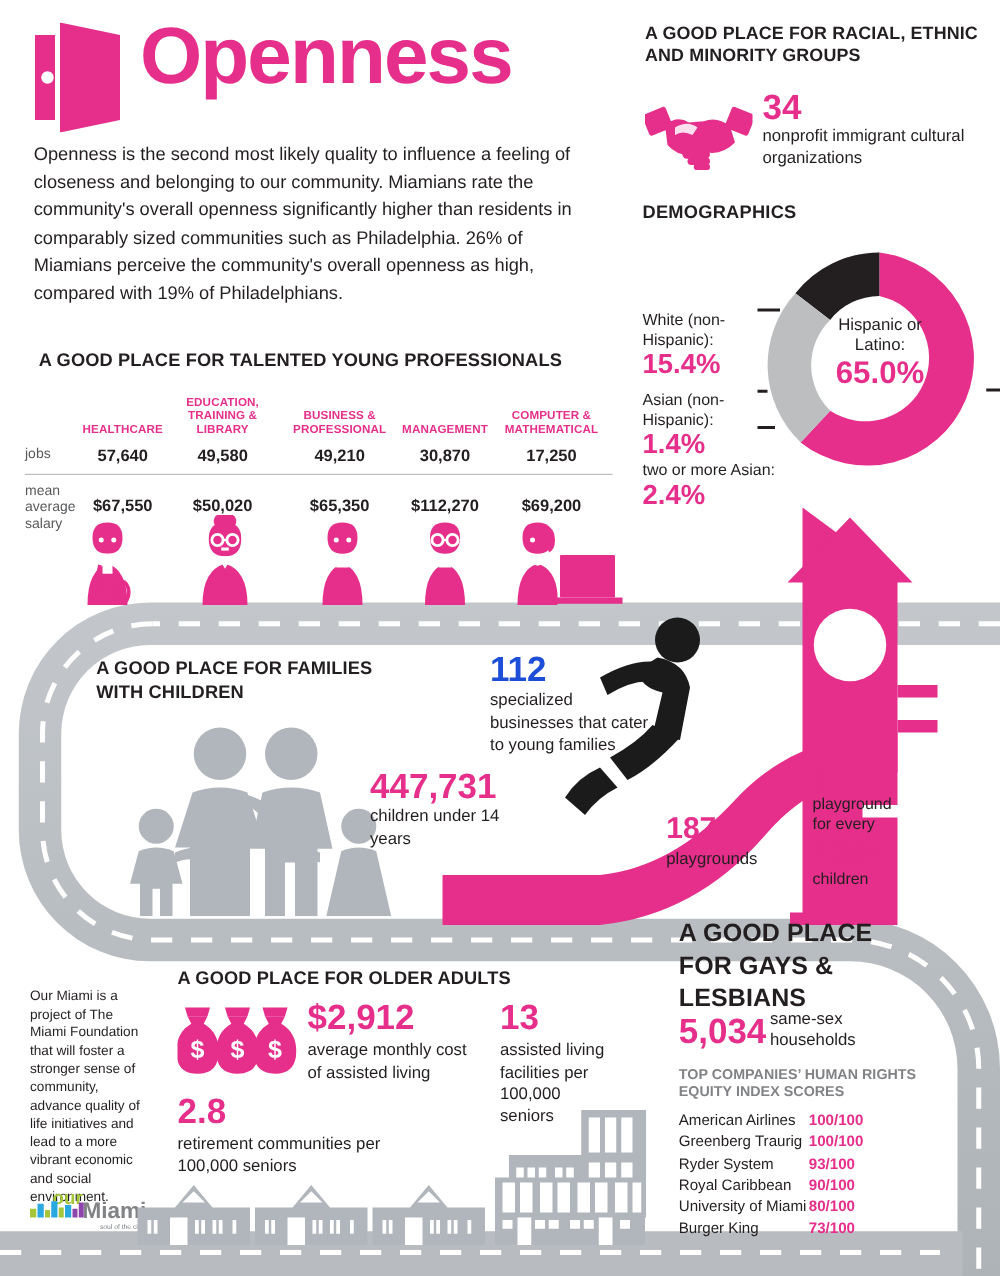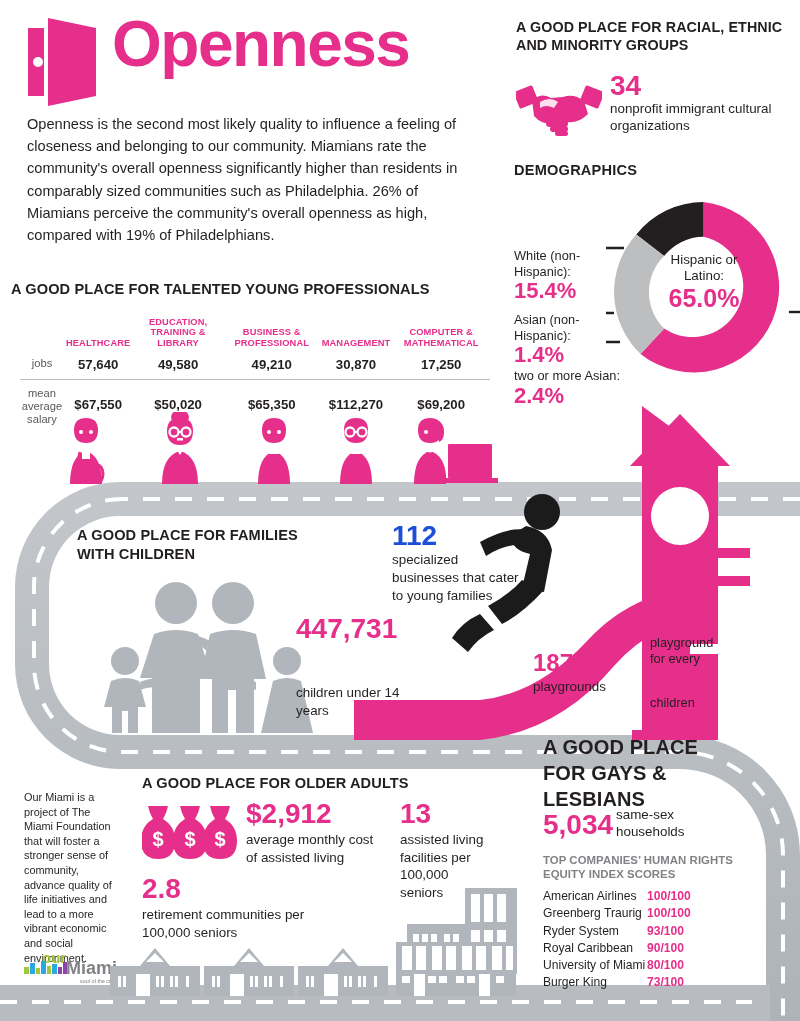--- a/index.html
+++ b/index.html
@@ -60,34 +60,34 @@
   #demo-black { left: 514px; top: 186px; width: 150px; }
   #demo-white { left: 514px; top: 248px; width: 100px; }
   #demo-asian { left: 514px; top: 312px; width: 100px; }
   #demo-two   { left: 514px; top: 368px; width: 160px; }
   #demo-hisp  { left: 650px; top: 252px; width: 108px; text-align: center; }
   #demo-hisp .demo-label { font-size: 13.4px; }
   #demo-hisp .demo-pct { font-size: 25px; }
 
   
   #jobs-heading {
-    left: 11px; top: 281px;
+    left: 31px; top: 281px;
     font-size: 14.6px; font-weight: bold; letter-spacing:.1px;
   }
   #jobs-table { left: 20px; top: 308px; width: 470px; }
   #jobs-table table { width: 470px; border-collapse: collapse; }
   #jobs-table th.occ {
     color: #e62e8b; font-size: 9.3px; font-weight: bold;
     text-align: center; vertical-align: bottom;
     line-height: 1.13; padding: 0 2px 4px 2px; letter-spacing: .1px;
     height: 44px;
   }
   #jobs-table th.rowlabel { width: 44px; }
   #jobs-table td.rowlabel {
-    font-size: 11.2px; color: #58595b; text-align: center;
+    font-size: 11.2px; color: #58595b; text-align: left;
     vertical-align: top; line-height: 1.18; padding-top: 5px;
   }
   #jobs-table td.val {
     font-size: 13.2px; font-weight: bold; text-align: center;
     padding: 5px 2px; color: #231f20;
   }
   #jobs-table tr.jobs-row td { border-bottom: 1.4px solid #bcbec0; padding-bottom: 7px; }
   #jobs-table tr.salary-row td { padding-top: 7px; }
 
   
@@ -98,21 +98,21 @@
     left: 77px; top: 526px; width: 240px;
     font-size: 14.6px; font-weight: bold; line-height: 1.3; letter-spacing:.1px;
   }
   #family-icon { left: 98px; top: 578px; width: 220px; height: 155px; }
   #children-number {
     left: 296px; top: 615px;
     font-size: 28px; font-weight: bold; color: #e62e8b; line-height: 1;
   }
   #children-caption {
     left: 296px; top: 644px; width: 110px;
-    font-size: 13.4px; line-height: 1.34; margin-top: 40px;
+    font-size: 13.4px; line-height: 1.34;
   }
   #biz-number {
     left: 392px; top: 522px;
     font-size: 28px; font-weight: bold; color: #1d4ed8; line-height: 1;
   }
   #biz-caption {
     left: 392px; top: 551px; width: 130px;
     font-size: 13.4px; line-height: 1.34;
   }
   #playgrounds-number {

